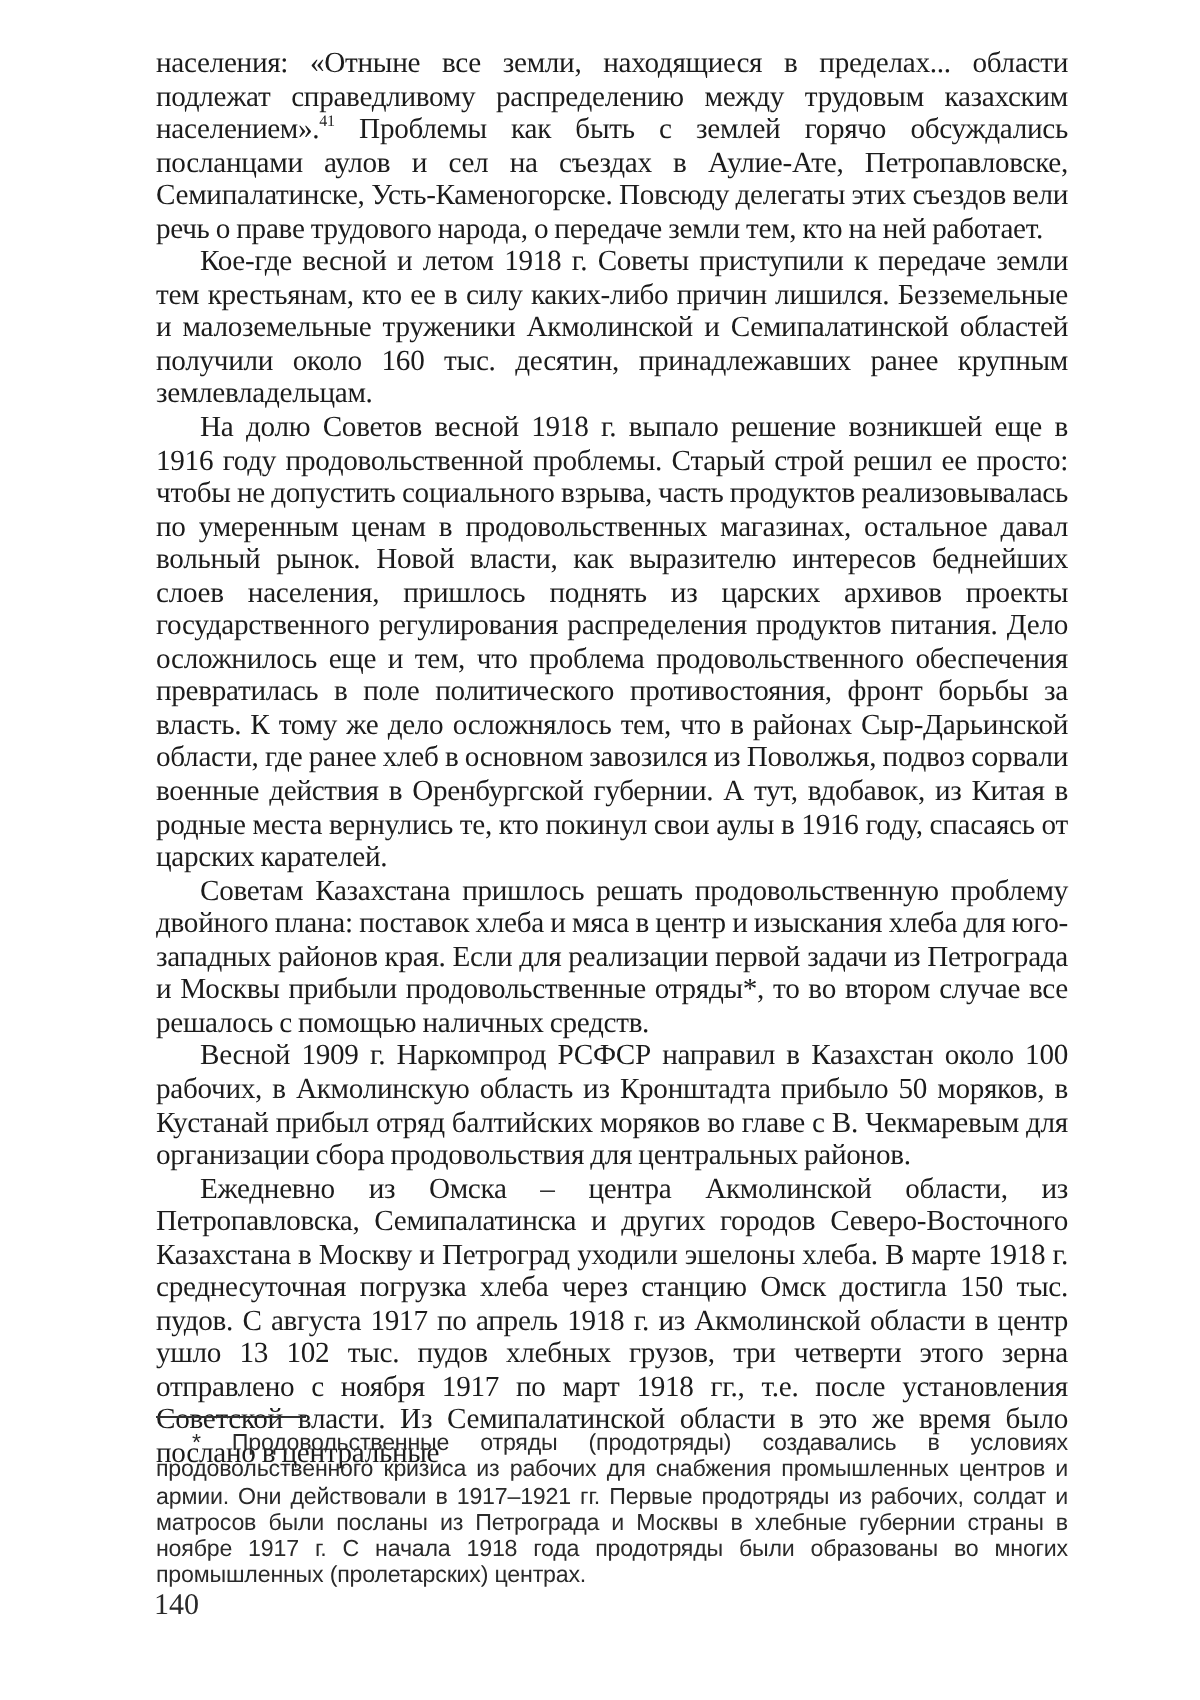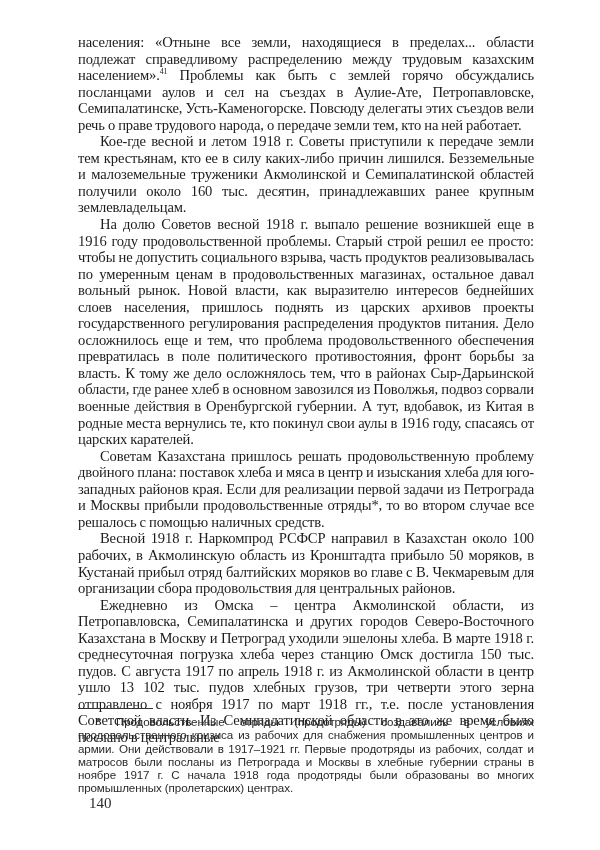--- a/index.html
+++ b/index.html
@@ -10,21 +10,21 @@
     body {
       width: 600px;
       height: 850px;
       position: relative;
       overflow: hidden;
       color: #1c1c1c;
     }
     .page {
       position: absolute;
       left: 78px;
-      top: 34px;
+      top: 24px;
       width: 456px;
     }
     .body-text {
       font-family: "Liberation Serif", "DejaVu Serif", serif;
       font-size: 14.6px;
       line-height: 16.55px;
       text-align: justify;
       letter-spacing: -0.15px;
       word-spacing: -0.4px;
     }
@@ -61,38 +61,38 @@
       letter-spacing: -0.1px;
       color: #2a2a2a;
     }
     .footnote p {
       margin: 0;
       text-indent: 18px;
       text-align-last: left;
     }
     .page-number {
       position: absolute;
-      left: 89px;
+      left: 77px;
       top: 796px;
       font-family: "Liberation Serif", "DejaVu Serif", serif;
       font-size: 15px;
       line-height: 15px;
       color: #2a2a2a;
     }
   </style>
 </head>
 <body>
 
 <div class="page">
   <div class="body-text">
     <p class="cont"><span>населения: «Отныне все земли, находящиеся в пределах... области подлежат справедливому распределению между трудовым казахским населением».</span><sup class="fn-ref">41</sup><span>  Проблемы как быть с землей горячо обсуждались посланцами аулов и сел на съездах в Аулие-Ате, Петропавловске, Семипалатинске, Усть-Каменогорске. Повсюду делегаты этих съездов вели речь о праве трудового народа, о передаче земли тем, кто на ней работает.</span></p>
     <p>Кое-где весной и летом 1918 г. Советы приступили к передаче земли тем крестьянам, кто ее в силу каких-либо причин лишился. Безземельные и малоземельные труженики Акмолинской и Семипалатинской областей получили около 160 тыс. десятин, принадлежавших ранее крупным землевладельцам.</p>
     <p>На долю Советов весной 1918 г. выпало решение возникшей  еще в 1916 году продовольственной проблемы. Старый строй решил ее просто: чтобы не допустить социального взрыва, часть продуктов реализовывалась по умеренным ценам в продовольственных магазинах, остальное давал вольный рынок. Новой власти, как выразителю интересов беднейших слоев населения, пришлось поднять из царских архивов проекты государственного регулирования распределения продуктов питания. Дело осложнилось еще и тем, что проблема продовольственного обеспечения превратилась в поле политического противостояния, фронт борьбы за власть. К тому же дело осложнялось тем, что в районах Сыр-Дарьинской области, где ранее хлеб в основном завозился из Поволжья, подвоз сорвали военные действия в Оренбургской губернии. А тут, вдобавок, из Китая в родные места вернулись те, кто покинул свои аулы в 1916 году, спасаясь от царских карателей.</p>
     <p>Советам Казахстана пришлось решать продовольственную проблему двойного плана: поставок хлеба и мяса в центр и изыскания хлеба для юго-западных районов края. Если для реализации первой задачи из Петрограда и Москвы прибыли продовольственные отряды*, то во втором случае все решалось с помощью наличных средств.</p>
-    <p>Весной 1918 г. Наркомпрод РСФСР направил в Казахстан около 100 рабочих, в Акмолинскую область из Кронштадта прибыло 50 моряков, в Кустанай прибыл отряд балтийских моряков во главе с В. Чекмаревым для организации сбора  продовольствия для центральных районов.</p>
+    <p>Весной 1909 г. Наркомпрод РСФСР направил в Казахстан около 100 рабочих, в Акмолинскую область из Кронштадта прибыло 50 моряков, в Кустанай прибыл отряд балтийских моряков во главе с В. Чекмаревым для организации сбора  продовольствия для центральных районов.</p>
     <p>Ежедневно из Омска – центра Акмолинской области, из Петропавловска, Семипалатинска и других городов Северо-Восточного Казахстана в Москву и Петроград уходили эшелоны хлеба. В марте 1918 г. среднесуточная погрузка хлеба через станцию Омск достигла 150 тыс. пудов. С августа 1917 по апрель 1918 г.  из Акмолинской области в центр ушло 13 102 тыс. пудов хлебных грузов, три четверти этого зерна отправлено с ноября 1917 по март 1918 гг., т.е. после установления Советской власти. Из Семипалатинской области в это же время было послано в центральные</p>
   </div>
 </div>
 
 <div class="separator"></div>
 
 <div class="footnote">
   <p>* Продовольственные отряды (продотряды) создавались в условиях продовольственного кризиса из рабочих для снабжения промышленных центров и армии. Они действовали в 1917–1921 гг. Первые продотряды из рабочих, солдат и матросов были посланы из Петрограда и Москвы в хлебные губернии страны в ноябре 1917 г. С начала 1918 года продотряды были образованы во многих промышленных (пролетарских) центрах.</p>
 </div>
 

